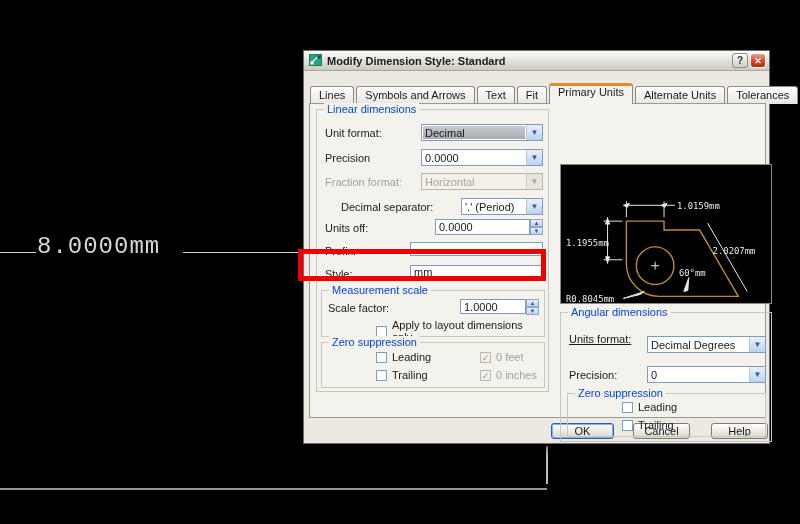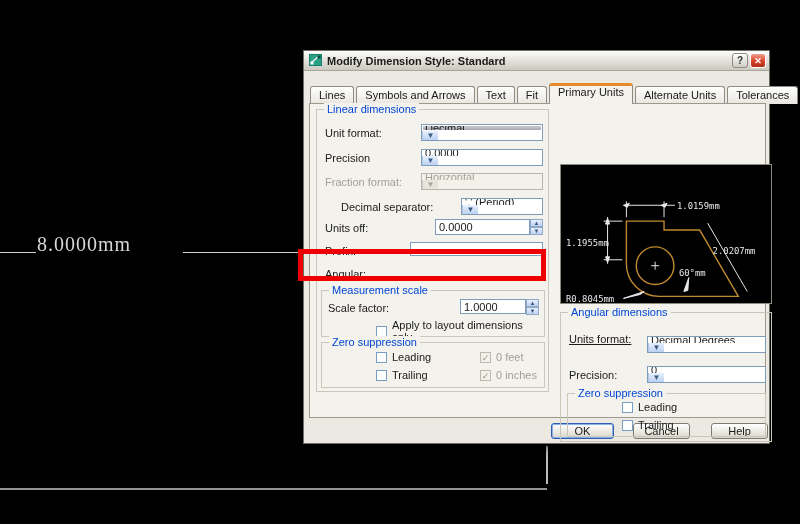--- a/index.html
+++ b/index.html
@@ -1,21 +1,21 @@
 <!DOCTYPE html>
 <html><head>
 <meta charset="utf-8">
 <style>
   * { margin:0; padding:0; box-sizing:border-box; }
   html,body { width:800px; height:524px; }
   body { font-family:"Liberation Sans", sans-serif; background:#000; position:relative; overflow:hidden; }
 
   
-  .canvas-dim-text { position:absolute; left:37px; top:233px; font-family:Liberation Serif, serif;
-    font-size:20px; font-weight:400; color:#d6d6d6; letter-spacing:1px; }
+  .canvas-dim-text { position:absolute; left:37px; top:233px; font-family:Liberation Mono, monospace;
+    font-size:24px; font-weight:400; color:#d6d6d6; letter-spacing:1px; }
   .dimline { position:absolute; background:#cfcfcf; height:1px; }
   .dimline-left  { left:0; top:252px; width:36px; }
   .dimline-right { left:183px; top:252px; width:120px; }
   .ext-hline { position:absolute; left:0; top:488px; width:547px; height:2px; background:#949494; }
   .ext-vline { position:absolute; left:546px; top:446px; width:2px; height:38px; background:#bcbcbc; }
 
   
   .dlg { position:absolute; left:303px; top:50px; width:467px; height:394px;
     background:#ece9e2; border:1px solid #6e6d66; box-shadow:2px 3px 8px rgba(0,0,0,.7);
     font-size:11px; color:#1a1a1a; }
@@ -40,21 +40,21 @@
     background:#f4f2ec; border:1px solid #9b9a8c; z-index:2; }
 
   .grp { position:absolute; border:1px solid #c8c7b9; border-radius:0; }
   .grp > .gtitle { position:absolute; top:-7px; left:7px; background:#f4f2ec; padding:0 3px; color:#0046d5; white-space:nowrap; }
 
   .lbl { position:absolute; white-space:nowrap; }
   .lbl.dis { color:#a3a096; }
 
   .field { position:absolute; background:#fff; border:1px solid #7f9db9; font-size:11px; padding:0 3px;
     display:flex; align-items:center; overflow:hidden; white-space:nowrap; }
-  .combo { position:absolute; background:#fff; border:1px solid #7f9db9; display:flex;flex-direction:column; }
+  .combo { position:absolute; background:#fff; border:1px solid #7f9db9; display:flex; }
   .combo .val { flex:1; padding:1px 3px; display:flex; align-items:center; overflow:hidden; white-space:nowrap; }
   .combo .drop { width:16px; border-left:1px solid #b5c7e2; background:linear-gradient(180deg,#e9f0fc,#bcd1f2);
     display:flex; align-items:center; justify-content:center; color:#3b5a82; font-size:8px; }
   .combo.sel .val { background:linear-gradient(180deg,#c9c9d0,#a9a9b3); margin:1px; padding:0 2px; }
   .combo.dis { background:#f3f1ea; border-color:#b8b5ac; }
   .combo.dis .val { color:#a6a298; }
   .combo.dis .drop { background:#e7e4dc; border-left-color:#cfccc2; color:#a6a298; }
 
   .spin { position:absolute; width:13px; display:flex; flex-direction:column; }
   .spin span { flex:1; background:linear-gradient(180deg,#e9f0fc,#bcd1f2); border:1px solid #8fa8c8;
@@ -149,21 +149,24 @@
       <div class="spin" style="left:213px; top:109px; height:16px;">
         <span>▲</span>
         <span>▼</span>
       </div>
 
       <span class="lbl" style="left:8px; top:135px;">Prefix:</span>
       <div class="field" style="left:93px; top:132px; width:133px; height:14px;">
         <span></span>
       </div>
 
-      <span class="lbl" style="left:8px; top:158px;">Angular:</span>
+      <span class="lbl" style="left:8px; top:158px;">Style:</span>
+      <div class="field" style="left:93px; top:155px; width:133px; height:14px;">
+        <span>mm</span>
+      </div>
 
       <div class="grp" style="left:4px; top:180px; width:224px; height:47px;">
         <span class="gtitle" style="background:#f4f2ec;">Measurement scale</span>
         <span class="lbl" style="left:6px; top:11px;">Scale factor:</span>
         <div class="field" style="left:138px; top:8px; width:66px; height:15px;">
           <span>1.0000</span>
         </div>
         <div class="spin" style="left:204px; top:8px; height:15px;">
           <span>▲</span>
           <span>▼</span>

